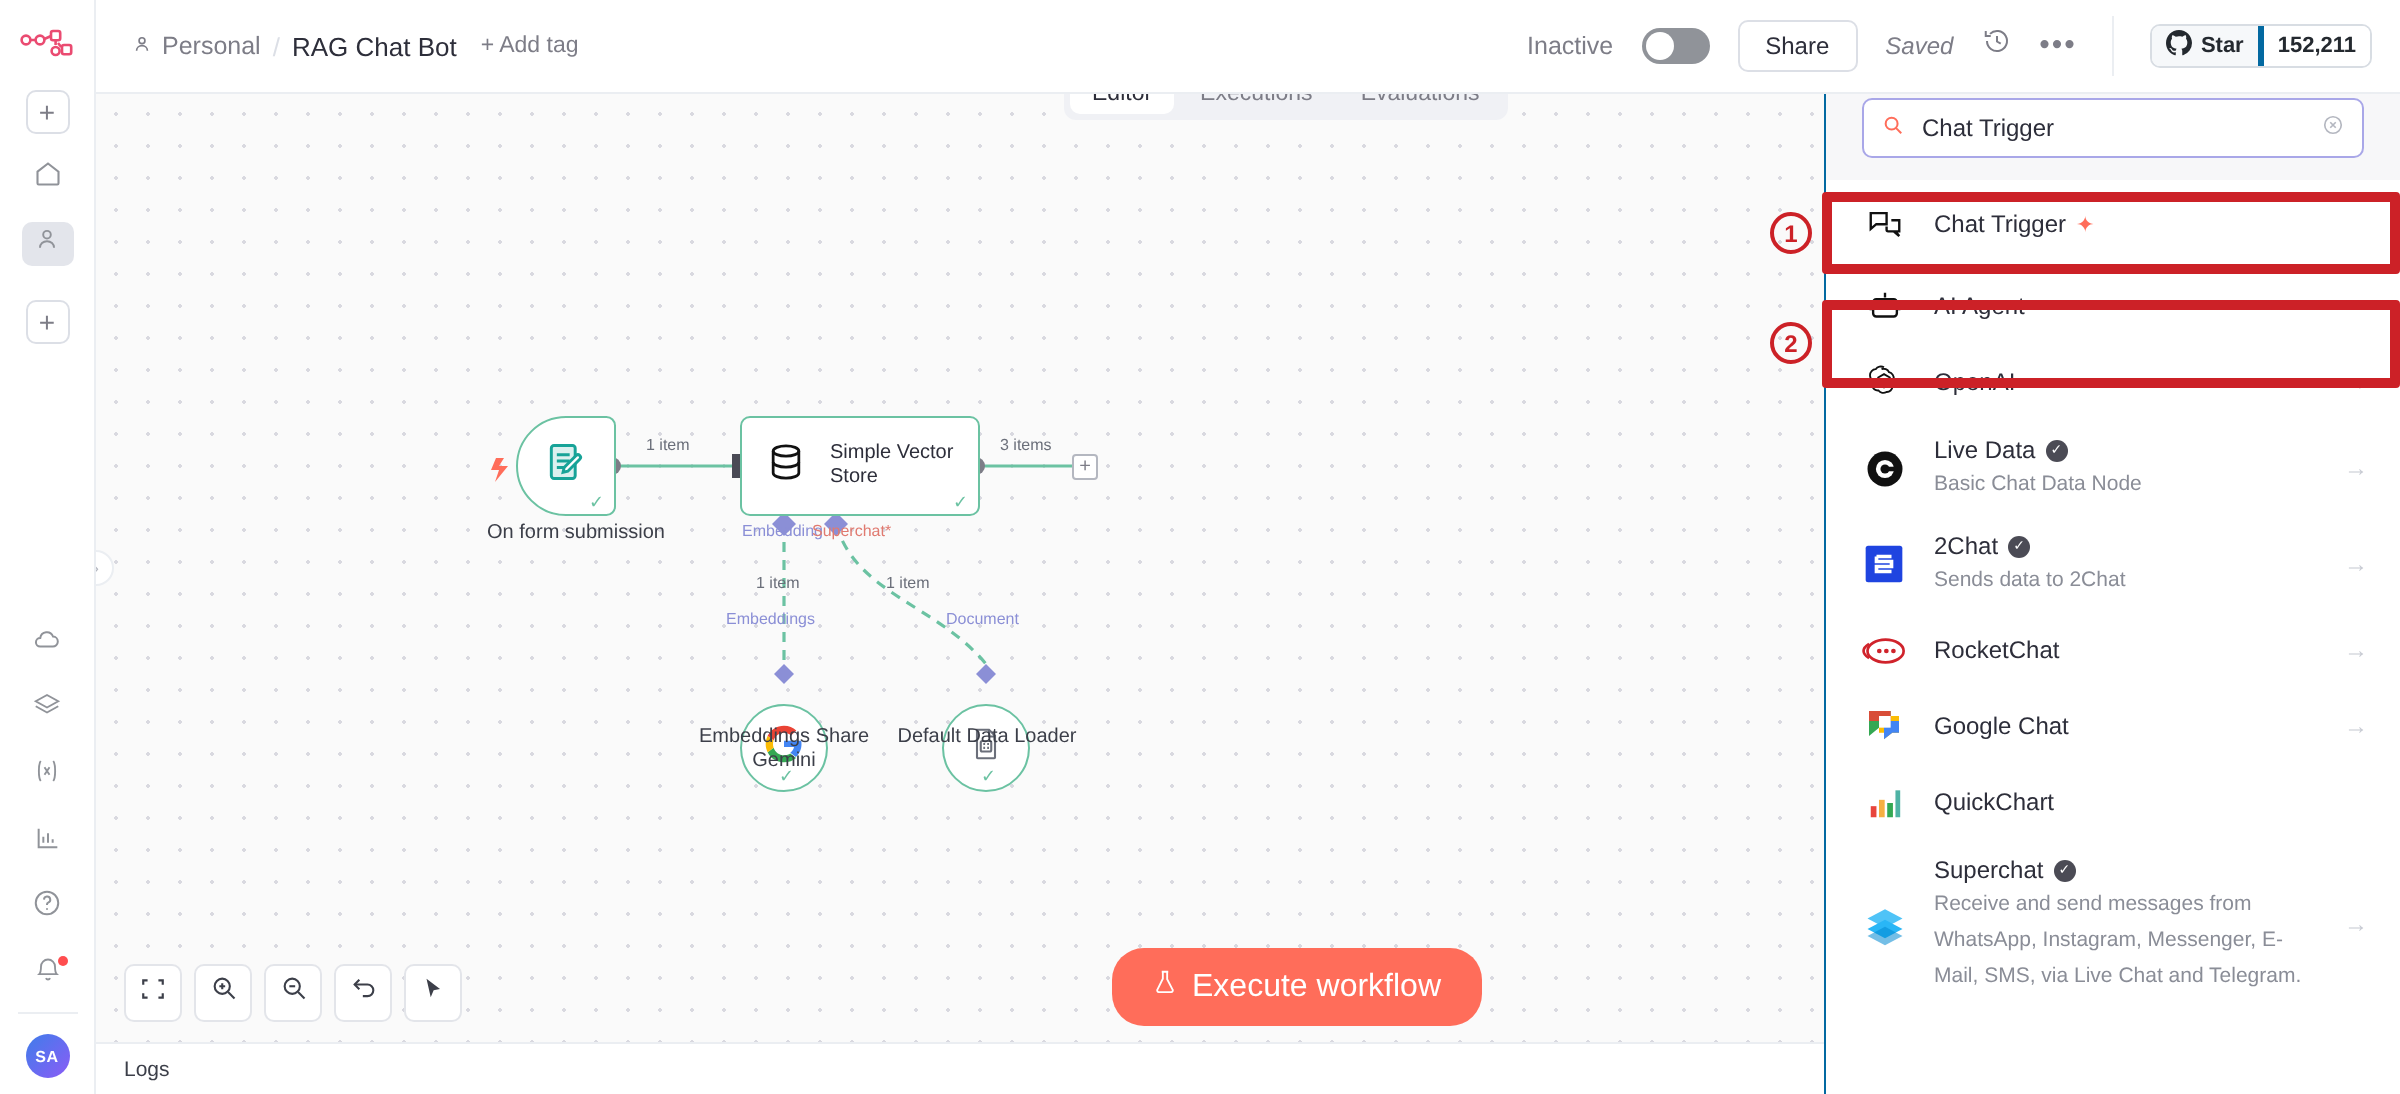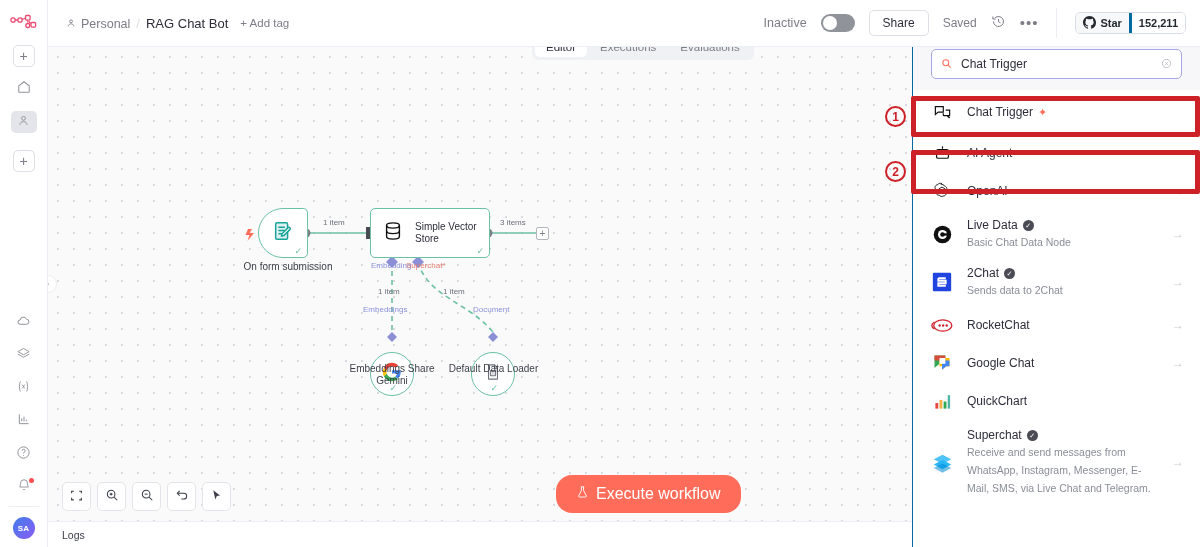--- a/index.html
+++ b/index.html
@@ -44,40 +44,40 @@
     position: absolute; right: 3px; top: 2px; width: 5px; height: 5px;
     border-radius: 50%; background: #ff4d4f;
   }
 
   
   .topbar {
     position: absolute; left: 48px; top: 0; right: 0; height: 47px;
     background: #fff; border-bottom: 1px solid #ebeef2;
     display: flex; align-items: center; padding: 0 14px 0 18px; z-index: 25;
   }
-  .bc { display: flex; align-items: flex-end; gap: 6px; font-size: 12.5px; }
+  .bc { display: flex; align-items: center; gap: 6px; font-size: 12.5px; }
   .bc-person { display:flex; align-items:center; gap:5px; color:#7d7d87; }
   .bc-sep { color: #dcdfe6; font-size: 13px; }
   .bc-title { color: #2d2e3a; font-size: 13px; }
   .add-tag { color: #7d7d87; font-size: 11.5px; margin-left: 12px; }
   .top-right { margin-left: auto; display: flex; align-items: center; gap: 14px; }
   .inactive-label { color: #7d7d87; font-size: 12.5px; }
   .toggle {
     width: 34px; height: 18px; border-radius: 9px; background: #909399;
     position: relative; display: inline-block;
   }
   .toggle .knob {
     position: absolute; left: 2px; top: 2px; width: 14px; height: 14px;
     border-radius: 50%; background: #fff;
   }
   .share-btn {
     border: 1px solid #dcdfe6; border-radius: 5px; padding: 5px 13px;
     font-size: 12px; color: #2d2e3a; background: #fff;
   }
-  .saved-txt { color: #7d7d87; font-size: 12px; }
+  .saved-txt { color: #7d7d87; font-size: 12px; font-style: italic; }
   .icon-btn { color: #7d7d87; display:flex; align-items:center; justify-content:center; }
   .dots { color: #7d7d87; font-size: 15px; letter-spacing: 1px; line-height: 8px; }
   .gh-sep { width: 1px; height: 30px; background: #ebeef2; margin: 0 4px; }
   .gh {
     display: flex; align-items: stretch; border: 1px solid #d8dde3;
     border-radius: 5px; overflow: hidden; height: 22px; font-size: 11px;
   }
   .gh-left {
     display: flex; align-items: center; gap: 4px; padding: 0 7px;
     background: #f6f8fa; color: #24292f; font-weight: bold;

